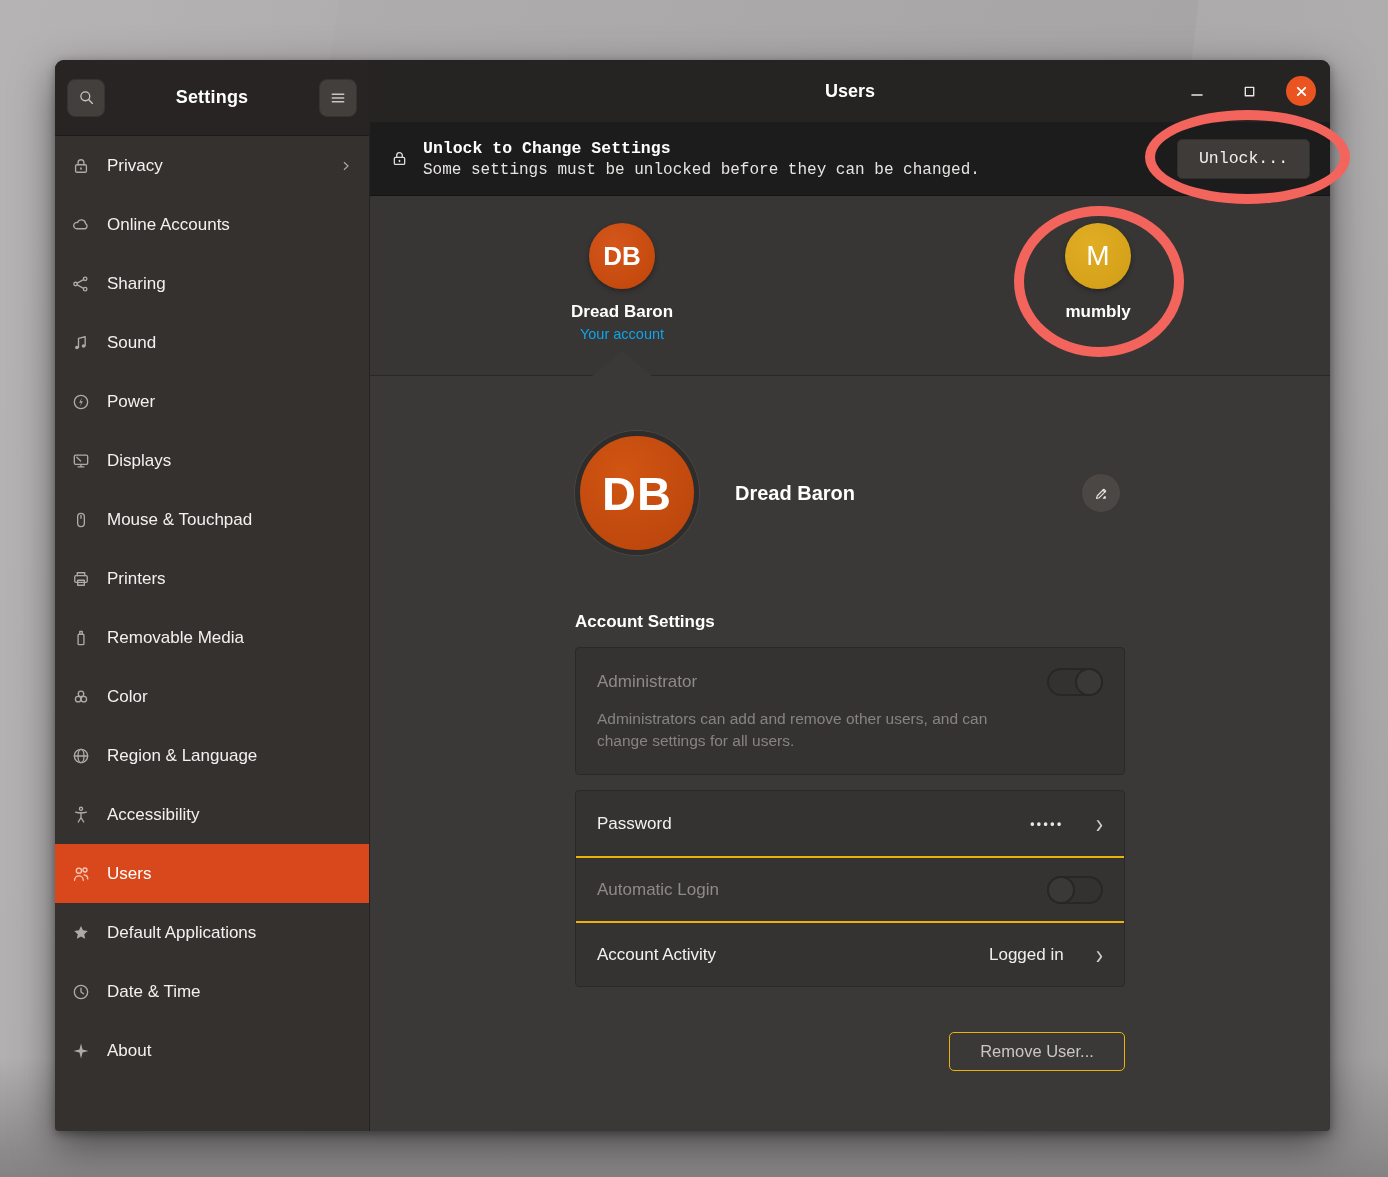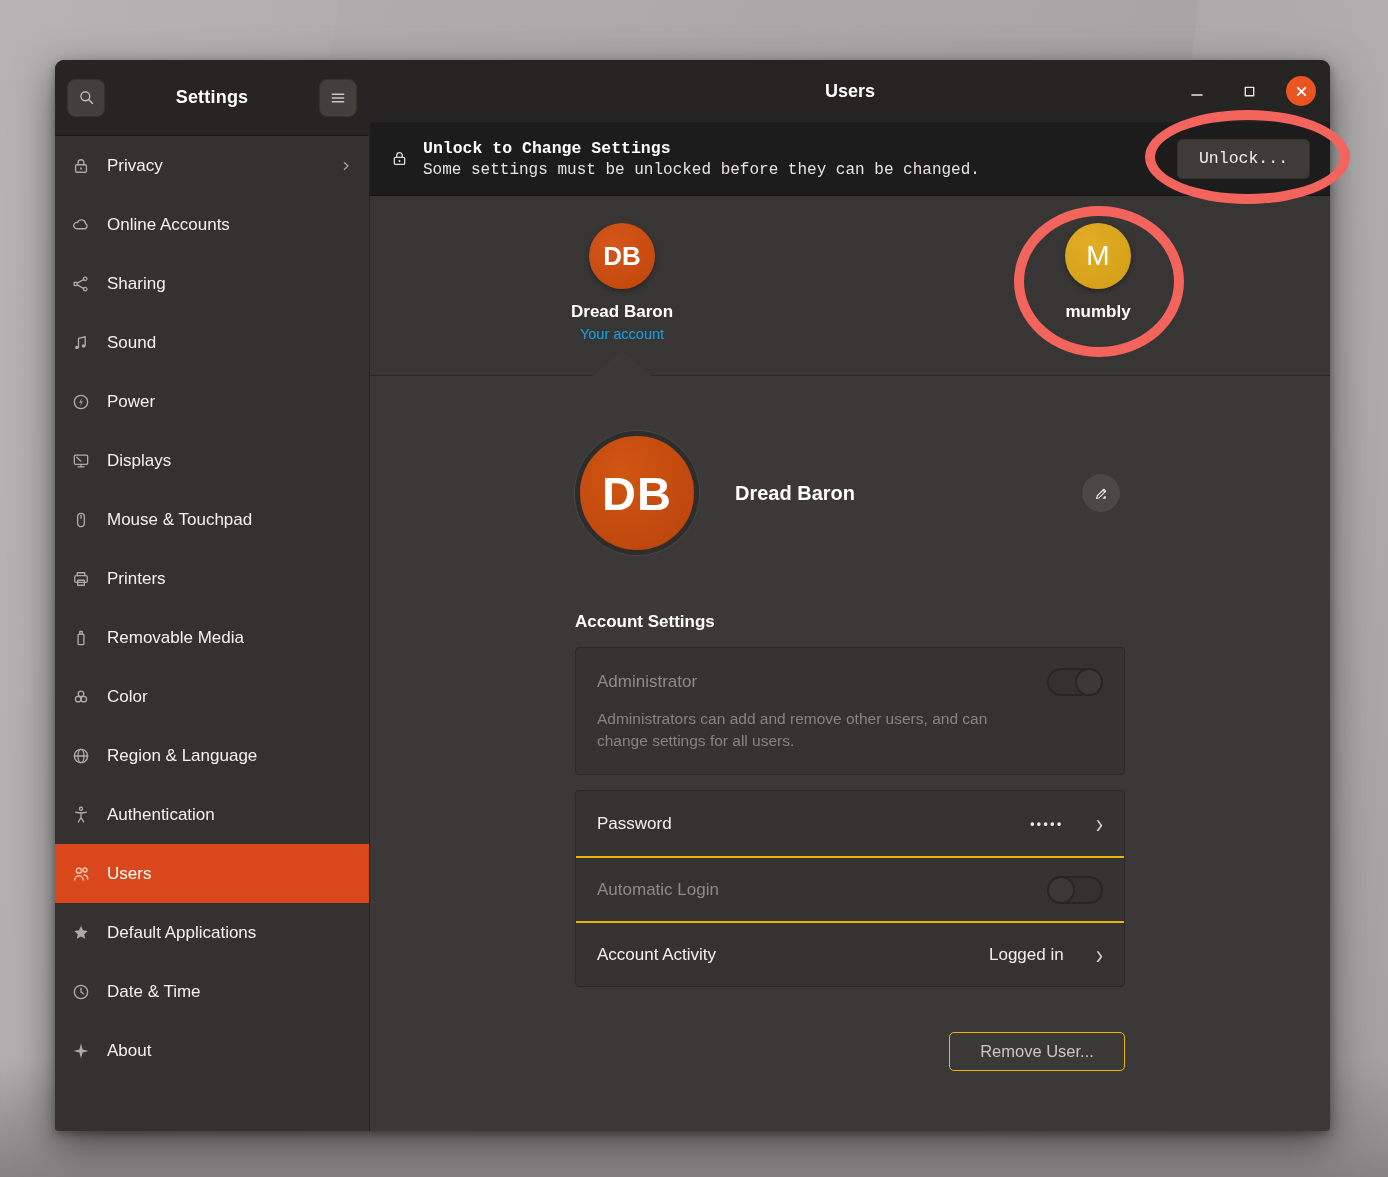--- a/index.html
+++ b/index.html
@@ -286,21 +286,21 @@
             <path d="M4 12h16"></path>
           </svg>
         <span class="grow">Region &amp; Language</span>
       </div>
 
       <div class="side-item">
         <svg class="icn" viewBox="0 0 24 24">
             <circle cx="12" cy="4.6" r="1.9"></circle>
             <path d="M5.5 8.6c4.2 1.3 8.8 1.3 13 0M12 8.8v6.4M12 15.2l-3.3 5.2M12 15.2l3.3 5.2"></path>
           </svg>
-        <span class="grow">Authentication</span>
+        <span class="grow">Accessibility</span>
       </div>
 
       <div class="side-item selected">
         <svg class="icn" viewBox="0 0 24 24">
             <circle cx="9.5" cy="8" r="3.1"></circle>
             <path d="M4.3 19.5a5.2 5.2 0 0 1 10.4 0"></path>
             <circle cx="16.8" cy="7.2" r="2.4"></circle>
             <path d="M15.8 13.2a4.7 4.7 0 0 1 4.3 4.7"></path>
           </svg>
         <span class="grow">Users</span>

